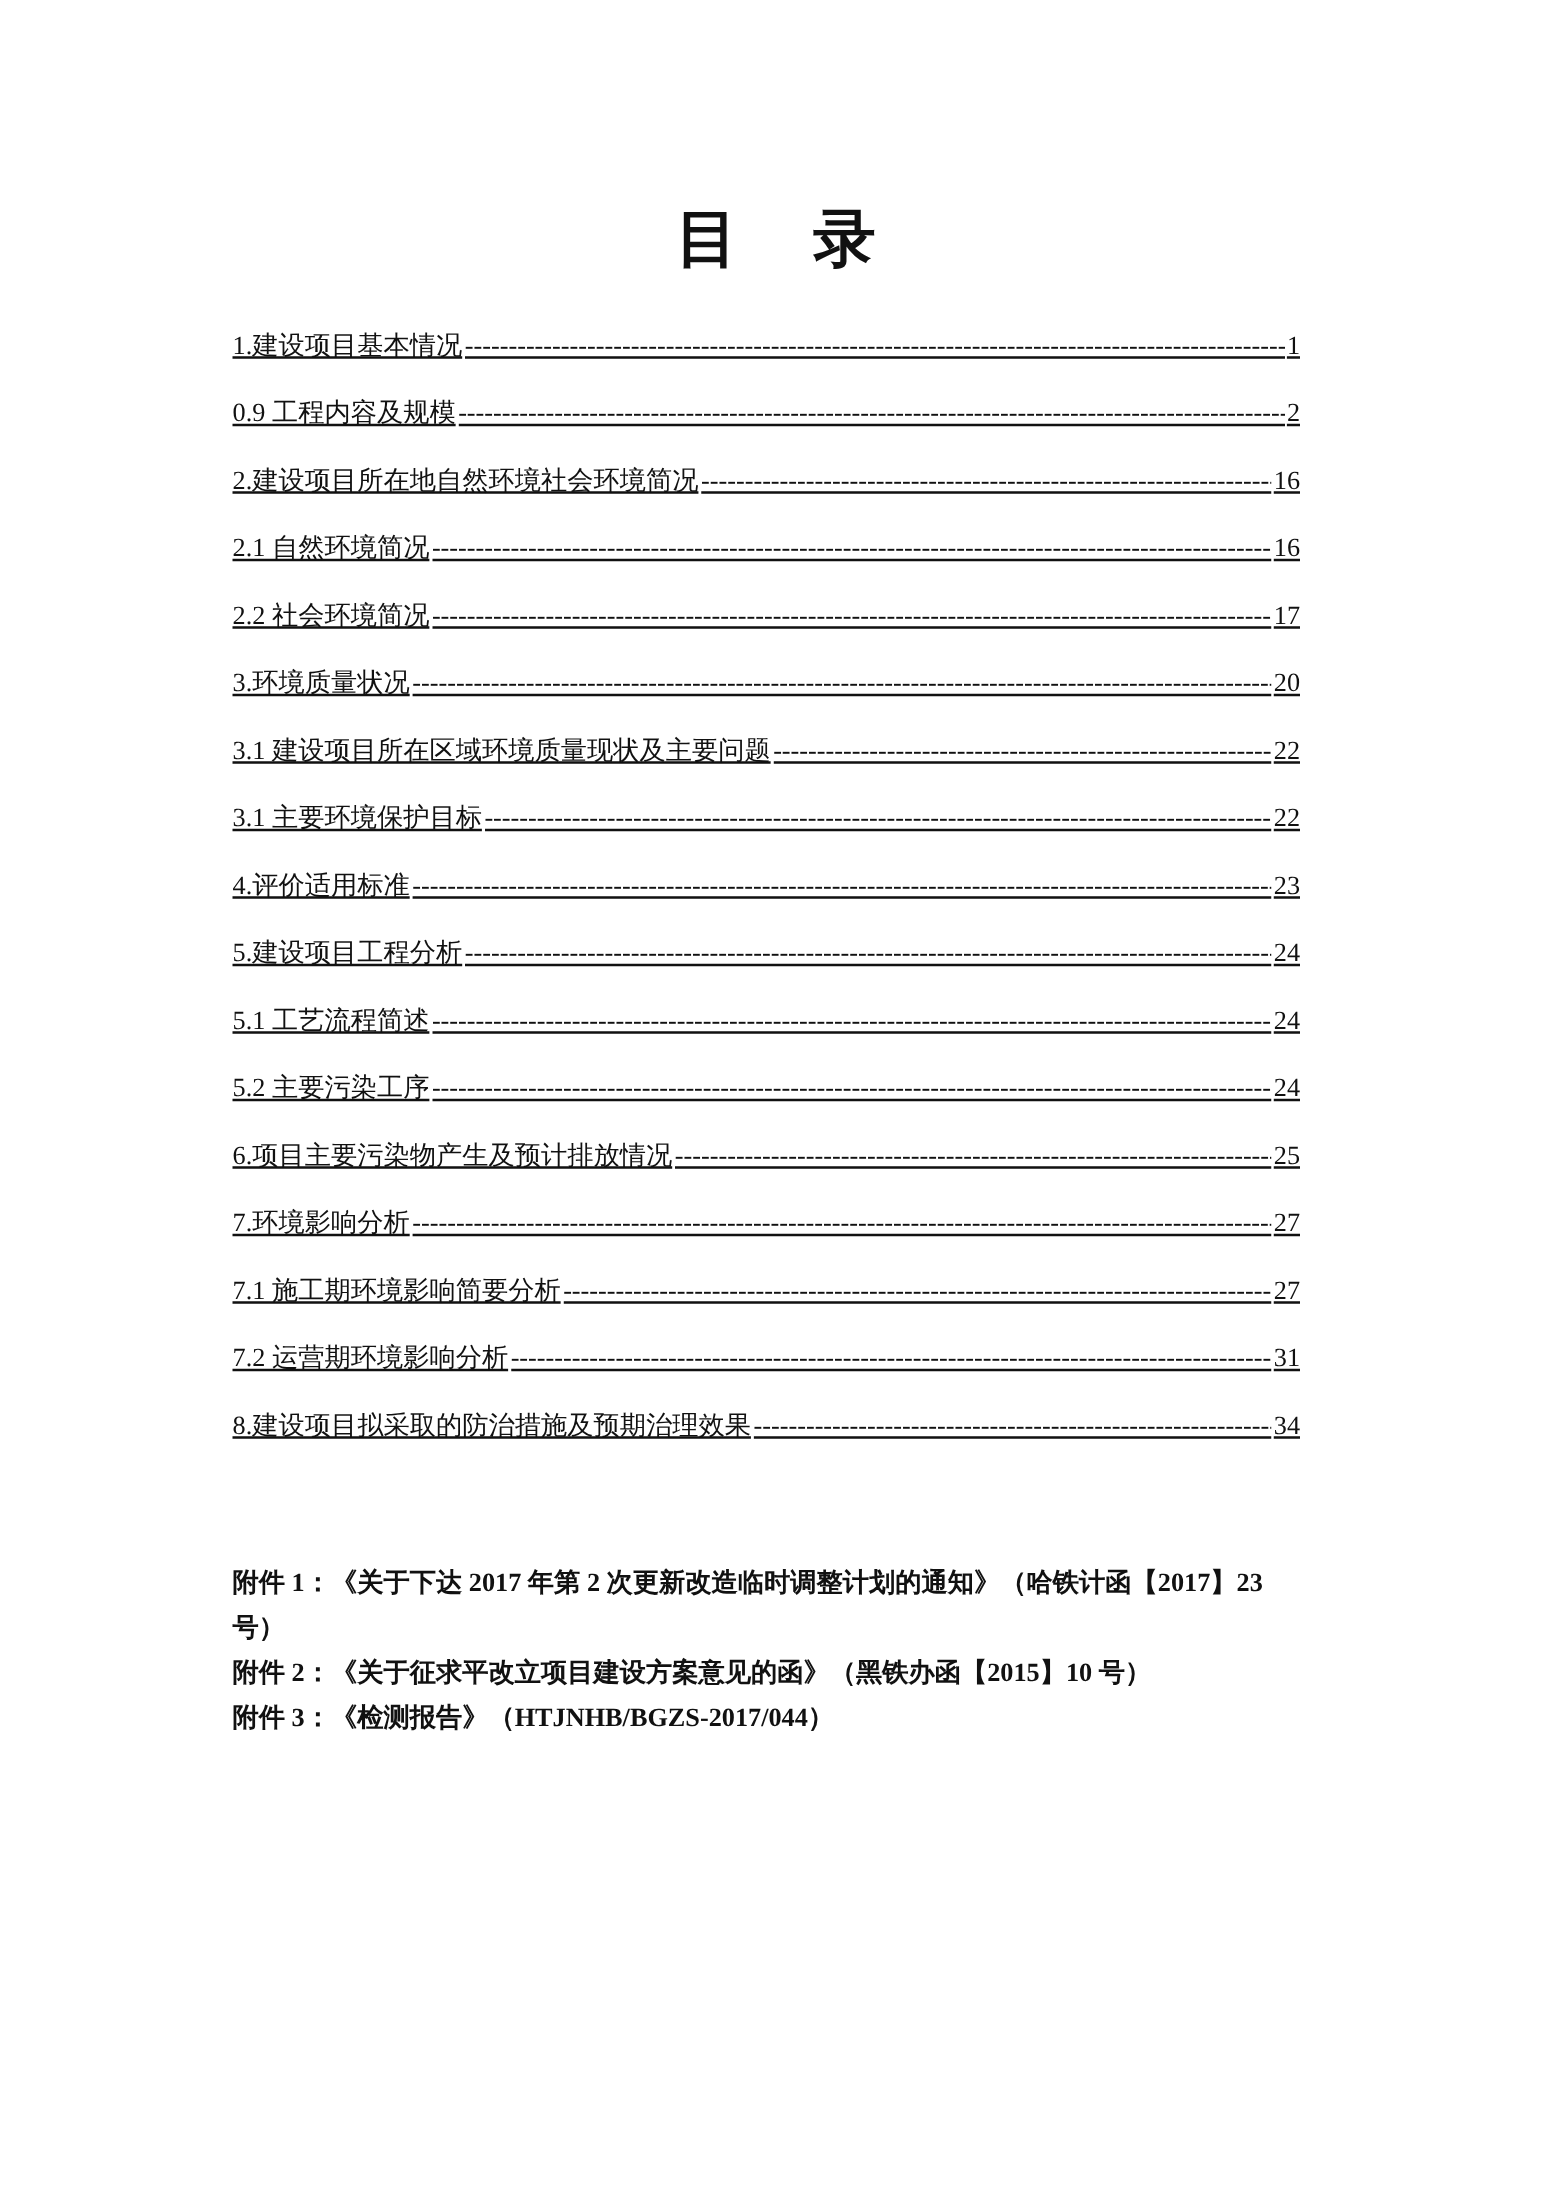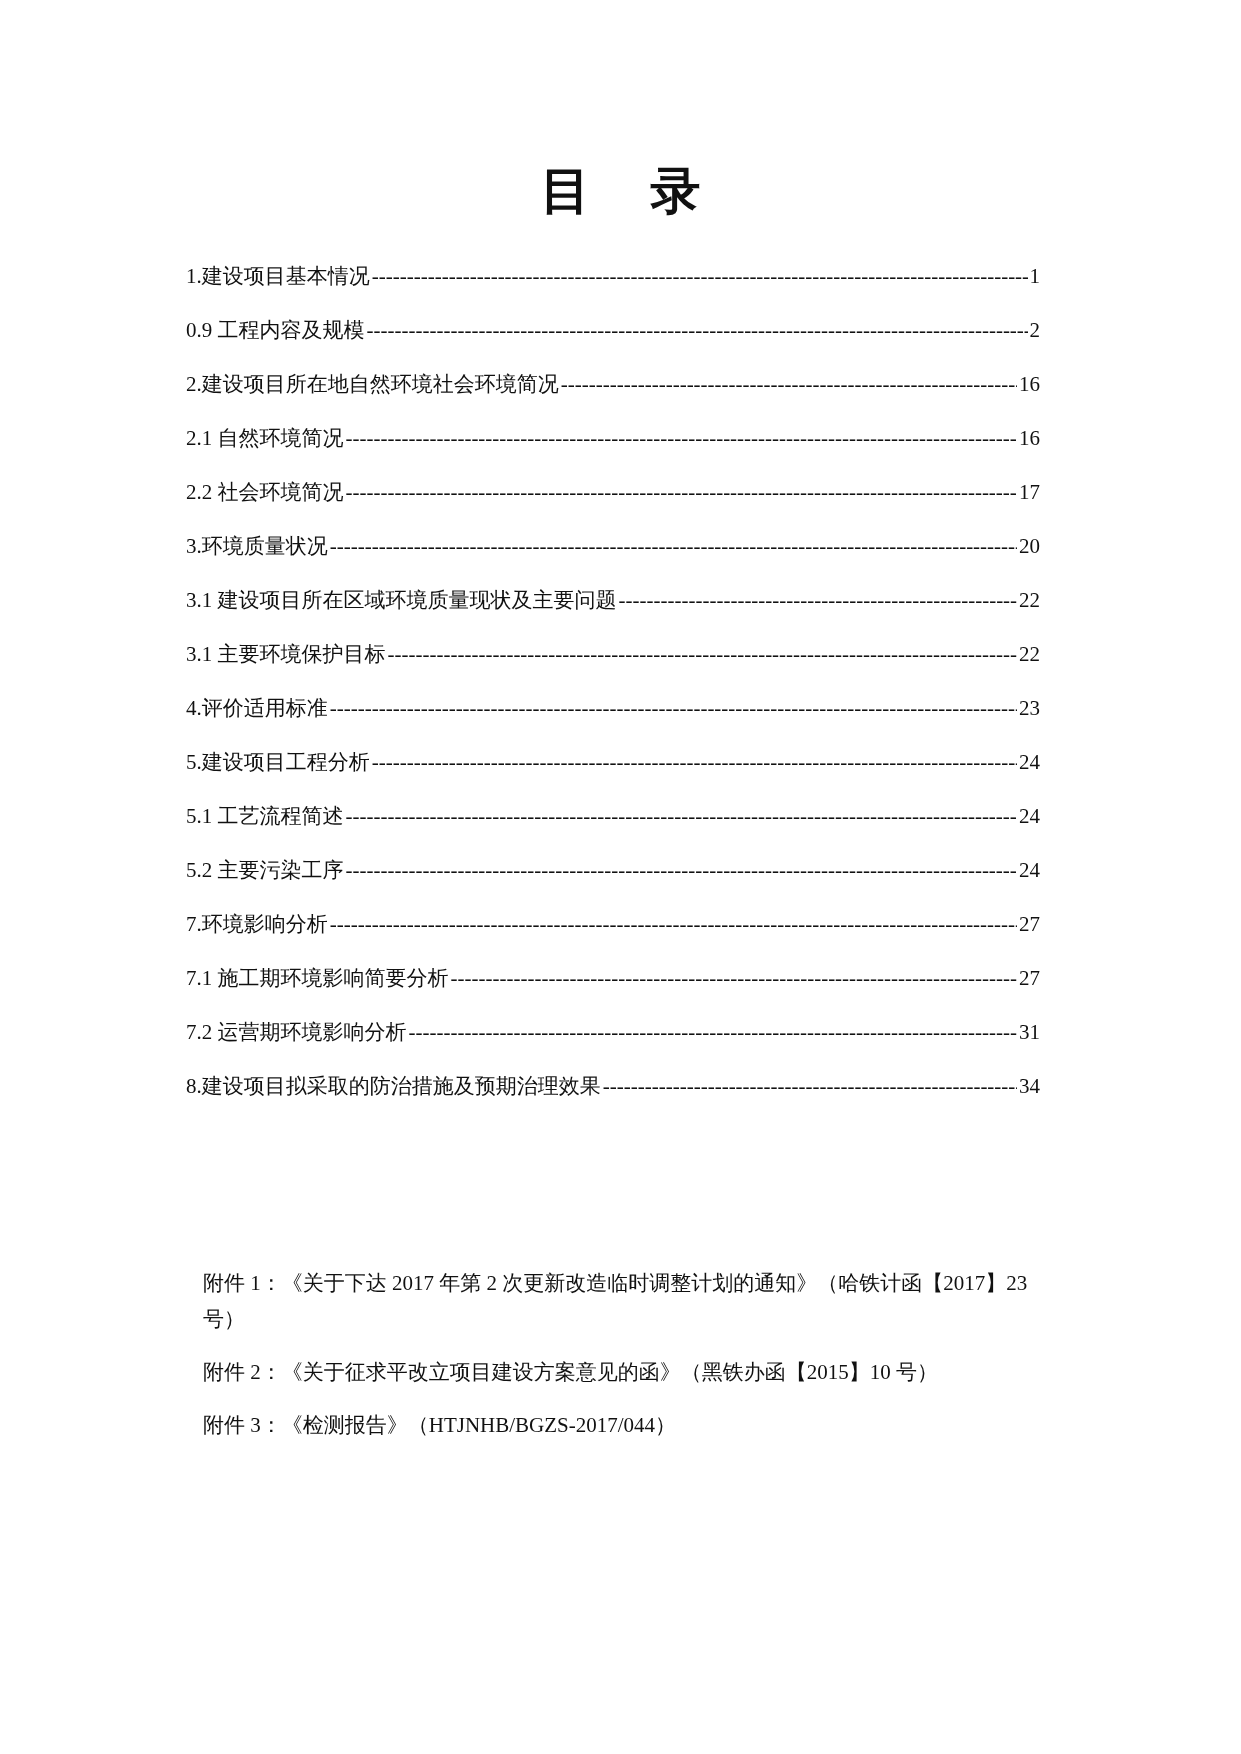--- a/index.html
+++ b/index.html
@@ -1,26 +1,26 @@
 <!DOCTYPE html>
 <html><head>
 <meta charset="utf-8">
 <style>
   html, body { margin: 0; padding: 0; background: #ffffff; }
   body { width: 1241px; height: 1754px; position: relative; font-family: "Liberation Serif", "DejaVu Serif", serif; color: #111; }
   .page { position: absolute; left: 0; top: 0; width: 1172px; height: 1754px; }
   .title { position: absolute; top: 166px; left: 0; width: 1241px; text-align: center; font-size: 50px; font-weight: bold; letter-spacing: 60px; text-indent: 60px; line-height: 1; }
-  .toc { position: absolute; left: 186px; top: 262px; width: 854px; }
+  .toc { position: absolute; left: 186px; top: 262px; width: 854px; text-decoration: underline; }
   .toc-row { display: flex; align-items: baseline; height: 54px; font-size: 21px; white-space: nowrap; }
   .toc-label { flex: 0 0 auto; }
   .toc-leader { flex: 1 1 auto; overflow: hidden; margin: 0 2px; letter-spacing: 0; color: #111; }
   .toc-leader::before { content: "----------------------------------------------------------------------------------------------------------------------------------------------------------------------------------------------------------------------"; }
   .toc-page { flex: 0 0 auto; }
   .attach { position: absolute; left: 186px; top: 1248px; width: 870px; font-size: 21px; line-height: 36px; }
-  .attach-item { margin: 17px; }
+  .attach-item { margin: 0; font-weight: bold; }
 </style>
 </head>
 <body>
 
 <div class="page">
   <div class="title">目录</div>
 
   <div class="toc">
     <div class="toc-row">
         <span class="toc-label">1.建设项目基本情况 </span>
@@ -76,20 +76,25 @@
         <span class="toc-label">5.1 工艺流程简述 </span>
         <span class="toc-leader"></span>
         <span class="toc-page">24</span>
       </div>
     <div class="toc-row">
         <span class="toc-label">5.2 主要污染工序 </span>
         <span class="toc-leader"></span>
         <span class="toc-page">24</span>
       </div>
     <div class="toc-row">
+        <span class="toc-label">6.项目主要污染物产生及预计排放情况</span>
+        <span class="toc-leader"></span>
+        <span class="toc-page">25</span>
+      </div>
+    <div class="toc-row">
         <span class="toc-label">7.环境影响分析</span>
         <span class="toc-leader"></span>
         <span class="toc-page">27</span>
       </div>
     <div class="toc-row">
         <span class="toc-label">7.1 施工期环境影响简要分析 </span>
         <span class="toc-leader"></span>
         <span class="toc-page">27</span>
       </div>
     <div class="toc-row">

